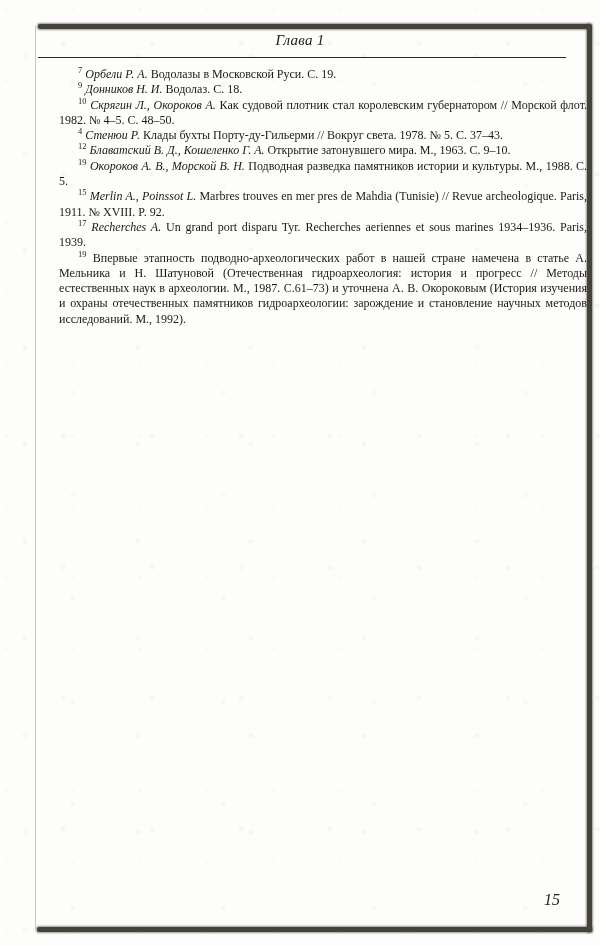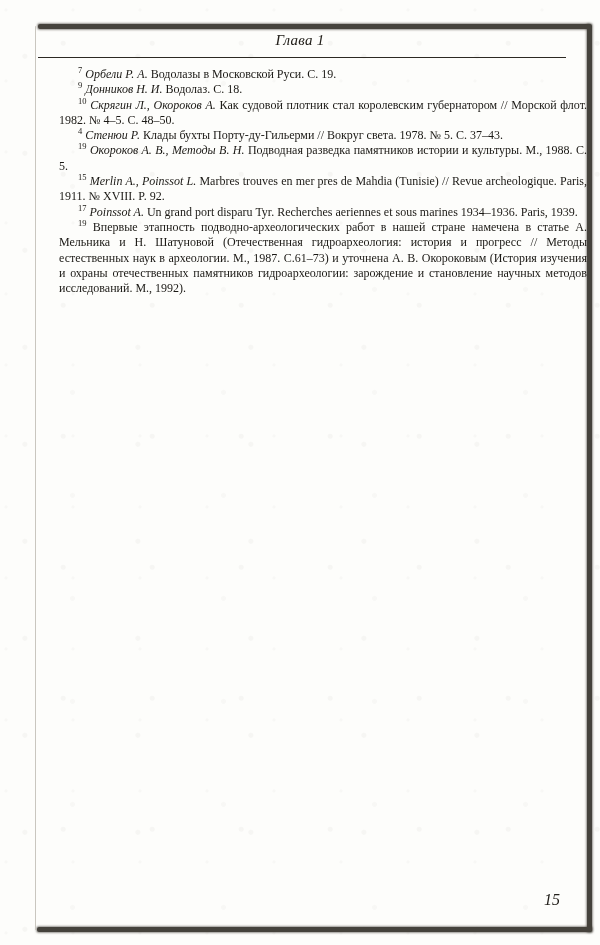--- a/index.html
+++ b/index.html
@@ -83,20 +83,21 @@
   <div class="edge edge-left"></div>
 
   <div class="chapter-header">Глава 1</div>
   <div class="header-rule"></div>
 
   <div class="footnotes" id="footnotes">
       <p class="footnote"><sup>7</sup> <span class="it">Орбели Р. А.</span><span> Водолазы в Московской Руси. С. 19.</span></p>
       <p class="footnote"><sup>9</sup> <span class="it">Донников Н. И.</span><span> Водолаз. С. 18.</span></p>
       <p class="footnote"><sup>10</sup> <span class="it">Скрягин Л., Окороков А.</span><span> Как судовой плотник стал королевским губернатором // Морской флот. 1982. № 4–5. С. 48–50.</span></p>
       <p class="footnote"><sup>4</sup> <span class="it">Стенюи Р.</span><span> Клады бухты Порту-ду-Гильерми // Вокруг света. 1978. № 5. С. 37–43.</span></p>
-      <p class="footnote"><sup>19</sup> <span class="it">Окороков А. В., Методы В. Н.</span><span> Подводная разведка памятников истории и культуры. М., 1988. С. 5.</span></p>
+      <p class="footnote"><sup>12</sup> <span class="it">Блаватский В. Д., Кошеленко Г. А.</span><span> Открытие затонувшего мира. М., 1963. С. 9–10.</span></p>
+      <p class="footnote"><sup>19</sup> <span class="it">Окороков А. В., Морской В. Н.</span><span> Подводная разведка памятников истории и культуры. М., 1988. С. 5.</span></p>
       <p class="footnote"><sup>15</sup> <span class="it">Merlin A., Poinssot L.</span><span> Marbres trouves en mer pres de Mahdia (Tunisie) // Revue archeologique. Paris, 1911. № XVIII. P. 92.</span></p>
-      <p class="footnote"><sup>17</sup> <span class="it">Poinssot A.</span><span> Un grand port disparu Tyr. Recherches aeriennes et sous marines 1934–1936. Paris, 1939.</span></p>
+      <p class="footnote"><sup>17</sup> <span class="it">Recherches A.</span><span> Un grand port disparu Tyr. Recherches aeriennes et sous marines 1934–1936. Paris, 1939.</span></p>
       <p class="footnote"><sup>19</sup> <span>Впервые этапность подводно-археологических работ в нашей стране намечена в статье А. Мельника и Н. Шатуновой (Отечественная гидроархеология: история и прогресс // Методы естественных наук в археологии. М., 1987. С.61–73) и уточнена А. В. Окороковым (История изучения и охраны отечественных памятников гидроархеологии: зарождение и становление научных методов исследований. М., 1992).</span></p>
     </div>
 
   <div class="page-number">15</div>
 </div>
 
 </body></html>

